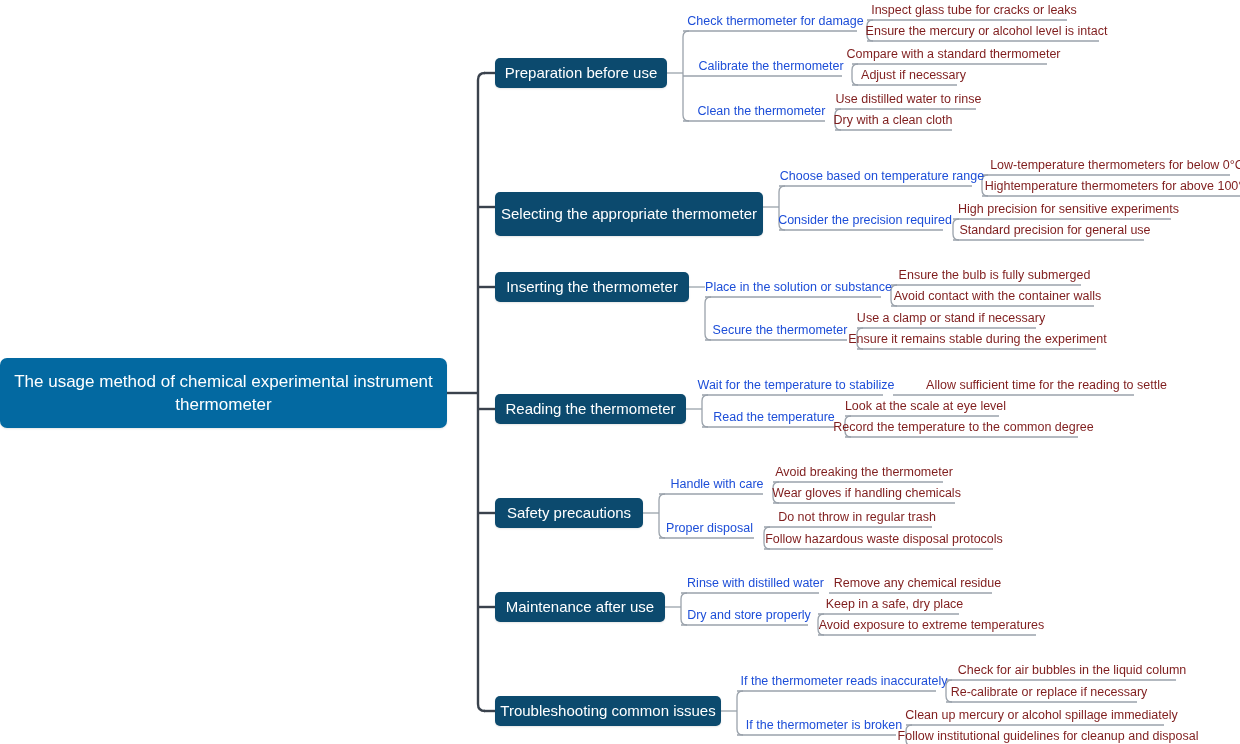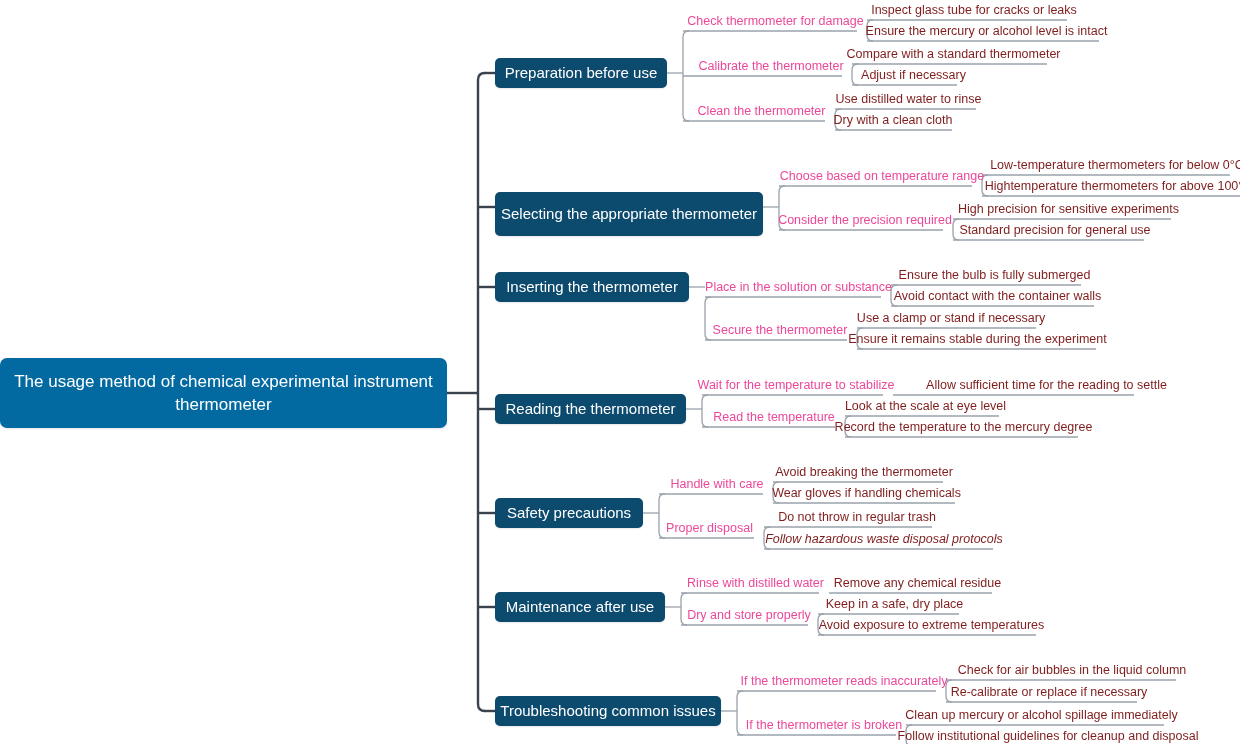--- a/index.html
+++ b/index.html
@@ -55,21 +55,21 @@
     font-size: 15px;
     line-height: 18px;
     display: flex;
     align-items: center;
     justify-content: center;
     padding: 0 14px;
     box-shadow: 0 1px 2px rgba(0,0,0,0.10);
   }
   
   .node.lvl3, .node.lvl4 {
-    color: #ec4899;
+    color: #1d4ed8;
     font-size: 12.5px;
     line-height: 15px;
     display: flex;
     align-items: flex-end;
     justify-content: center;
     padding: 0 7px 2px 7px;
     background: transparent;
   }
   .node.lvl4 {
     color: #7f1d1d;
@@ -248,41 +248,41 @@
       <div class="node lvl4" style="left: 918px; top: 377px; width: 216px; height: 18px; padding-left: 48px;">
         <span class="node-label">Allow sufficient time for the reading to settle</span>
       </div>
       <div class="node lvl3" style="left: 713px; top: 409px; width: 122px; height: 18px;">
         <span class="node-label">Read the temperature</span>
       </div>
       <div class="node lvl4" style="left: 852px; top: 398px; width: 147px; height: 18px;">
         <span class="node-label">Look at the scale at eye level</span>
       </div>
       <div class="node lvl4" style="left: 849px; top: 419px; width: 229px; height: 18px;">
-        <span class="node-label">Record the temperature to the mercury degree</span>
+        <span class="node-label">Record the temperature to the common degree</span>
       </div>
       <div class="node lvl2" style="left: 495px; top: 498px; width: 148px; height: 30px;">
         <span class="node-label">Safety precautions</span>
       </div>
       <div class="node lvl3" style="left: 671px; top: 476px; width: 92px; height: 18px;">
         <span class="node-label">Handle with care</span>
       </div>
       <div class="node lvl4" style="left: 785px; top: 464px; width: 158px; height: 18px;">
         <span class="node-label">Avoid breaking the thermometer</span>
       </div>
       <div class="node lvl4" style="left: 778px; top: 485px; width: 177px; height: 18px;">
         <span class="node-label">Wear gloves if handling chemicals</span>
       </div>
       <div class="node lvl3" style="left: 665px; top: 520px; width: 89px; height: 18px;">
         <span class="node-label">Proper disposal</span>
       </div>
       <div class="node lvl4" style="left: 782px; top: 509px; width: 150px; height: 18px;">
         <span class="node-label">Do not throw in regular trash</span>
       </div>
-      <div class="node lvl4" style="left: 775px; top: 531px; width: 218px; height: 18px; font-style: italic;">
+      <div class="node lvl4" style="left: 775px; top: 531px; width: 218px; height: 18px;">
         <span class="node-label">Follow hazardous waste disposal protocols</span>
       </div>
       <div class="node lvl2" style="left: 495px; top: 592px; width: 170px; height: 30px;">
         <span class="node-label">Maintenance after use</span>
       </div>
       <div class="node lvl3" style="left: 692px; top: 575px; width: 127px; height: 18px;">
         <span class="node-label">Rinse with distilled water</span>
       </div>
       <div class="node lvl4" style="left: 843px; top: 575px; width: 149px; height: 18px;">
         <span class="node-label">Remove any chemical residue</span>

